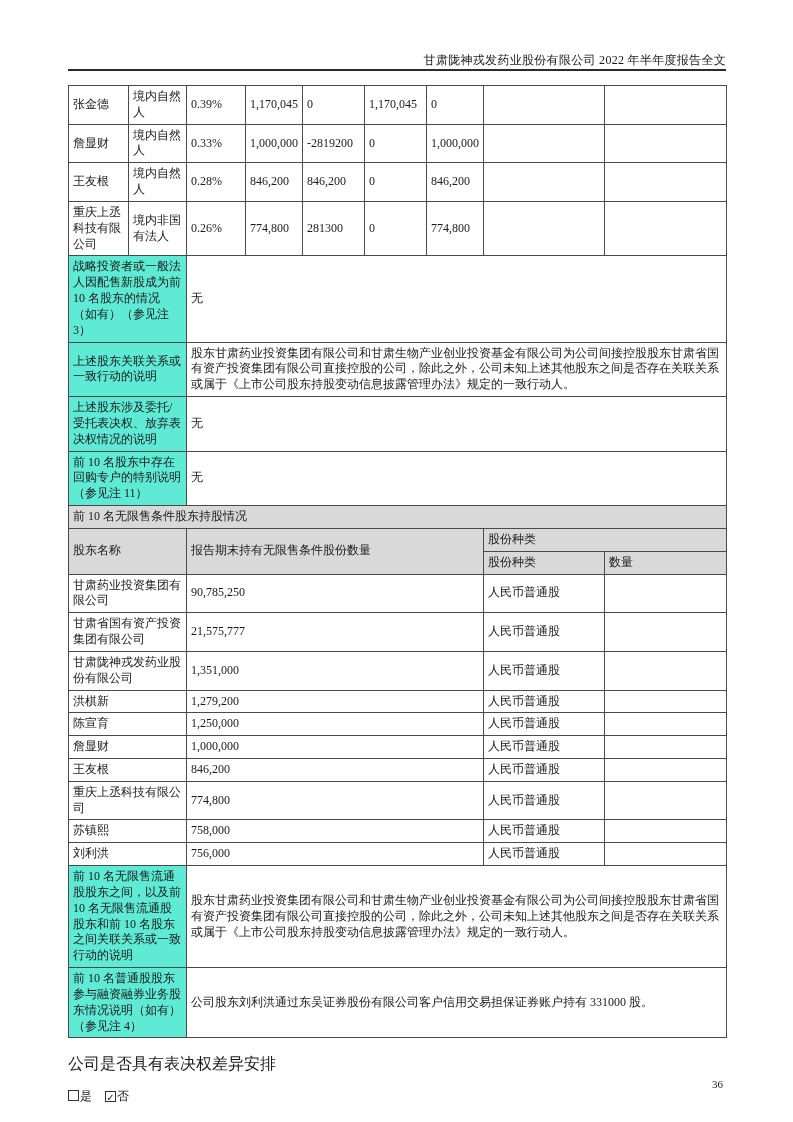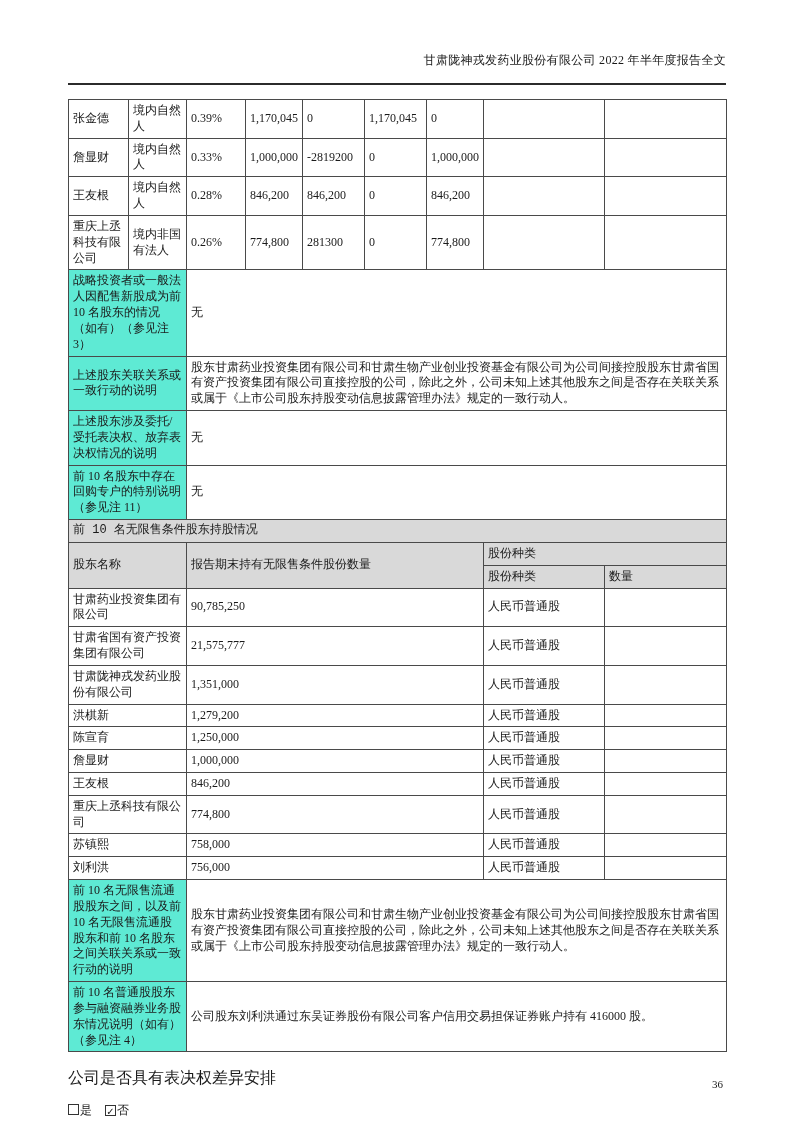--- a/index.html
+++ b/index.html
@@ -9,21 +9,21 @@
     position:relative;
     font-family:"Liberation Serif","DejaVu Serif",serif;
     color:#1a1a1a;
     font-size:12px;
   }
   .content { padding:52px 67px 0 68px; }
 
   .doc-header {
     text-align:right;
     font-size:12px;
-    padding-bottom:14px;
+    padding-bottom:0;
     border-bottom:2px solid #2b2b2b;
     letter-spacing:0.3px;
   }
 
   table.report {
     margin-top:14px;
     width:658px;
     border-collapse:collapse;
     table-layout:fixed;
     border:1.5px solid #3a3a3a;
@@ -35,21 +35,21 @@
     font-size:12px;
     line-height:1.32;
     padding:3px 4px;
     vertical-align:middle;
     text-align:left;
     word-wrap:break-word;
   }
   .c { text-align:center;margin-top:33px; }
   .num { text-align:right; word-break:break-all; }
   .chg { text-align:left; }
-  .section-title { text-align:center; background:#d9d9d9;font-family:Liberation Mono, monospace; }
+  .section-title { text-align:center; background:#d9d9d9; }
   .hdr th { background:#d9d9d9; text-align:center; }
   .note-label { background:#5eead4; }
 
   .question-line { margin-top:16px; font-size:16px; }
   .options-line { margin-top:13px; font-size:12px; }
   .option { margin-right:10px; }
   .cb-box {
     display:inline-block;
     width:11px; height:11px;
     border:1px solid #333;
@@ -223,21 +223,21 @@
       <td>人民币普通股</td>
       <td></td>
     </tr>
 
     <tr>
       <td colspan="2" class="note-label">前 10 名无限售流通股股东之间，以及前 10 名无限售流通股股东和前 10 名股东之间关联关系或一致行动的说明</td>
       <td colspan="7">股东甘肃药业投资集团有限公司和甘肃生物产业创业投资基金有限公司为公司间接控股股东甘肃省国有资产投资集团有限公司直接控股的公司，除此之外，公司未知上述其他股东之间是否存在关联关系或属于《上市公司股东持股变动信息披露管理办法》规定的一致行动人。</td>
     </tr>
     <tr>
       <td colspan="2" class="note-label">前 10 名普通股股东参与融资融券业务股东情况说明（如有）（参见注 4）</td>
-      <td colspan="7">公司股东刘利洪通过东吴证券股份有限公司客户信用交易担保证券账户持有 416000 股。</td>
+      <td colspan="7">公司股东刘利洪通过东吴证券股份有限公司客户信用交易担保证券账户持有 331000 股。</td>
     </tr>
   </tbody>
     </table>
 
   <div class="question-line">公司是否具有表决权差异安排</div>
 
   <div class="options-line">
     <span class="option"><span class="cb-box"></span><span>是</span></span>
     <span class="option"><span class="cb-box">✓</span><span>否</span></span>
   </div>

